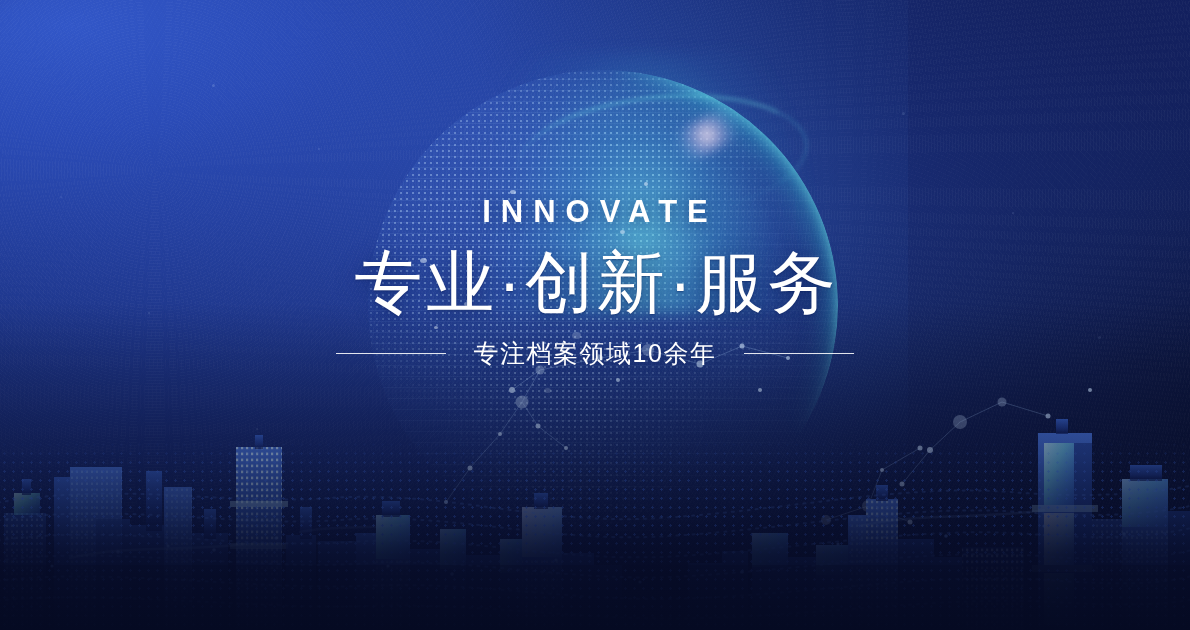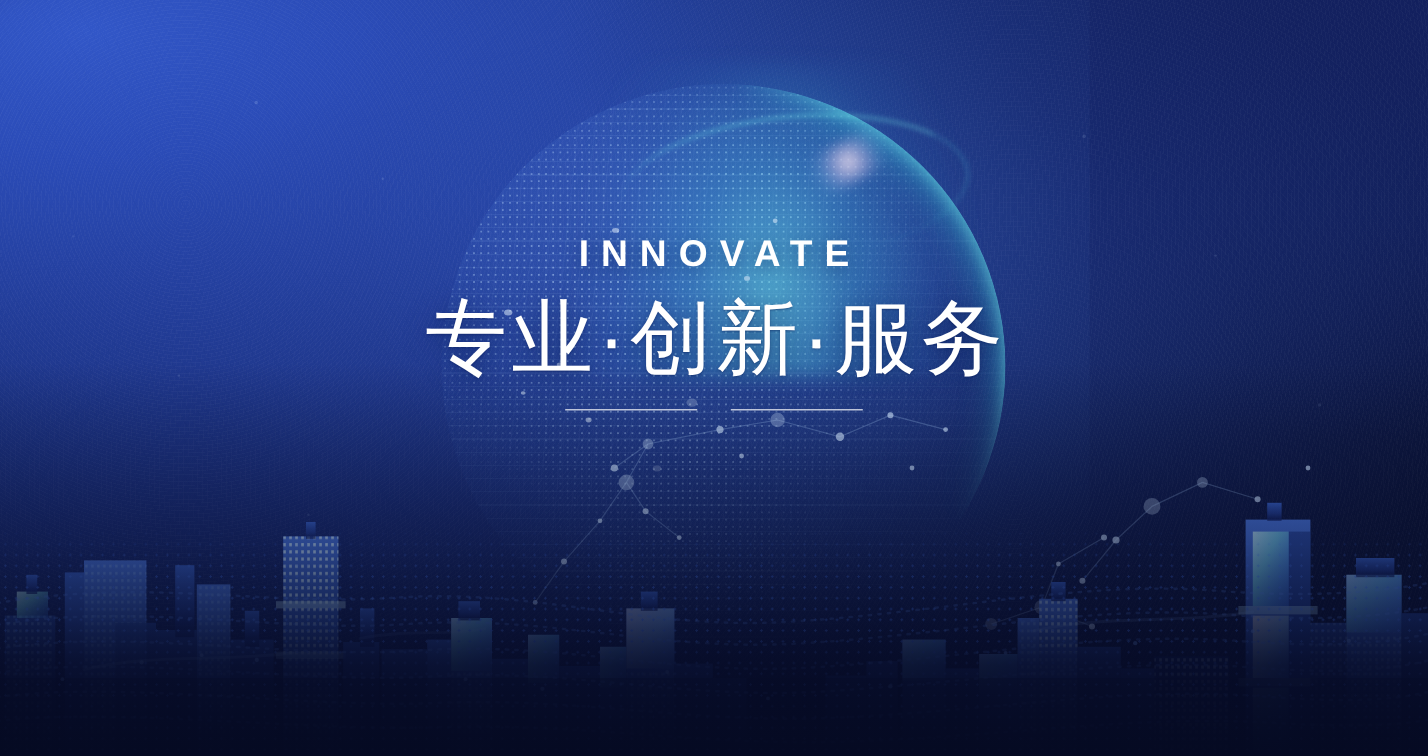--- a/index.html
+++ b/index.html
@@ -478,17 +478,18 @@
     <div class="terr-fade"></div>
   </div>
 
   <div class="layer bg-tint-bottom"></div>
 
   <div id="hero">
     <div id="eyebrow">INNOVATE</div>
     <div id="headline">专业·创新·服务</div>
     <div id="sub-row">
       <span class="rule"></span>
+      <span id="subtitle">专注档案领域10余年</span>
       <span class="rule"></span>
     </div>
   </div>
 
 </div>
 
 </body></html>

